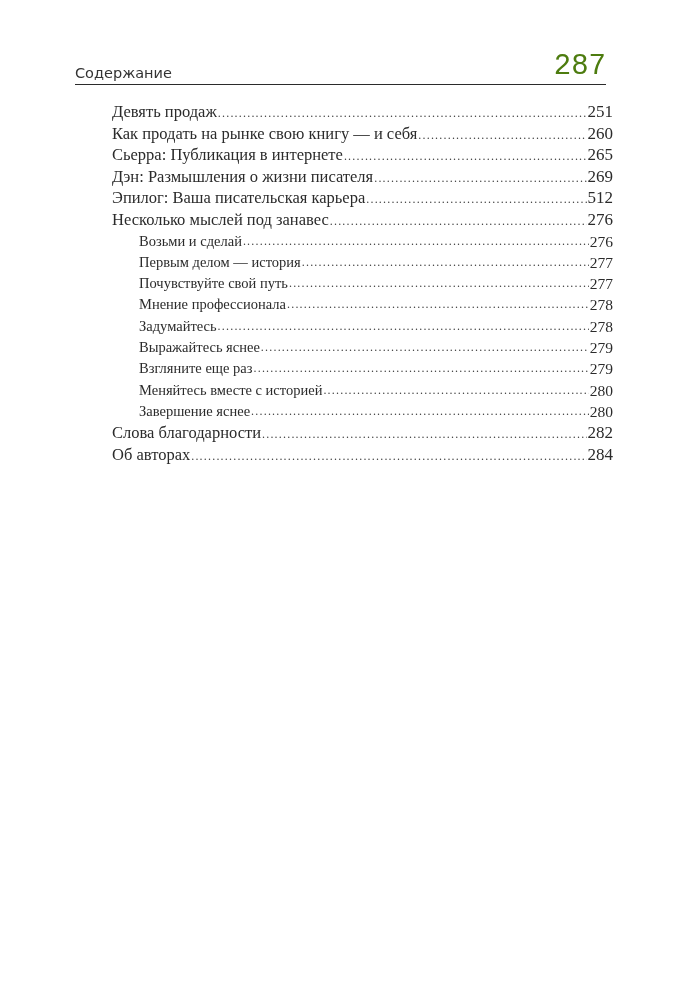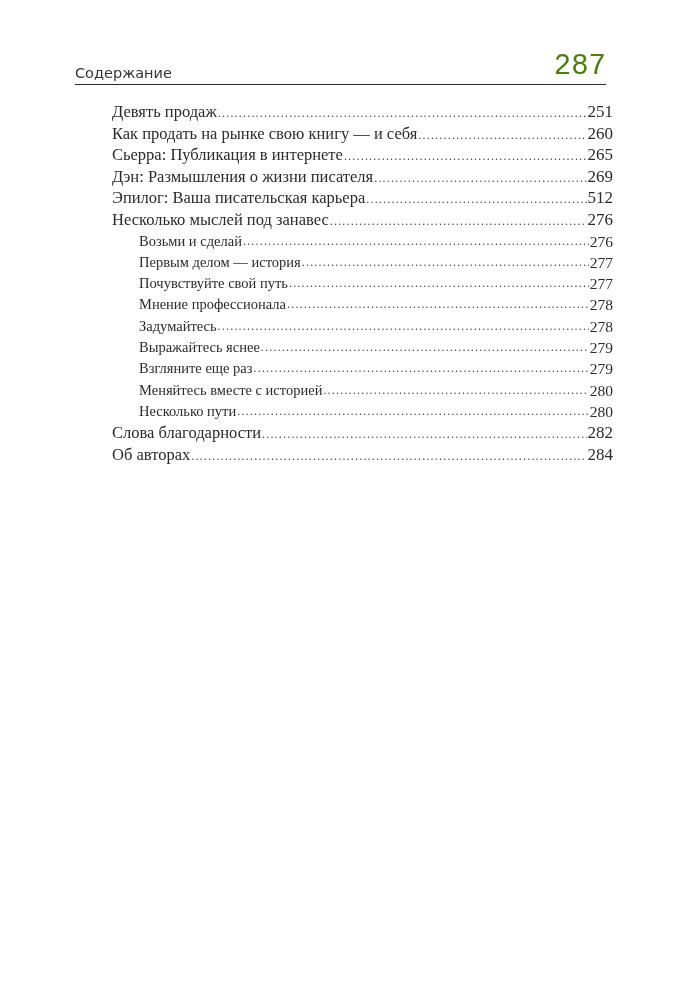--- a/index.html
+++ b/index.html
@@ -89,21 +89,21 @@
       <span class="toc-title">Взгляните еще раз</span>
       <span class="toc-dots"></span>
       <span class="toc-page">279</span>
     </div>
   <div class="toc-row sub">
       <span class="toc-title">Меняйтесь вместе с историей</span>
       <span class="toc-dots"></span>
       <span class="toc-page">280</span>
     </div>
   <div class="toc-row sub">
-      <span class="toc-title">Несколько пути</span>
+      <span class="toc-title">Завершение яснее</span>
       <span class="toc-dots"></span>
       <span class="toc-page">280</span>
     </div>
   <div class="toc-row">
       <span class="toc-title">Слова благодарности</span>
       <span class="toc-dots"></span>
       <span class="toc-page">282</span>
     </div>
   <div class="toc-row">
       <span class="toc-title">Об авторах</span>

